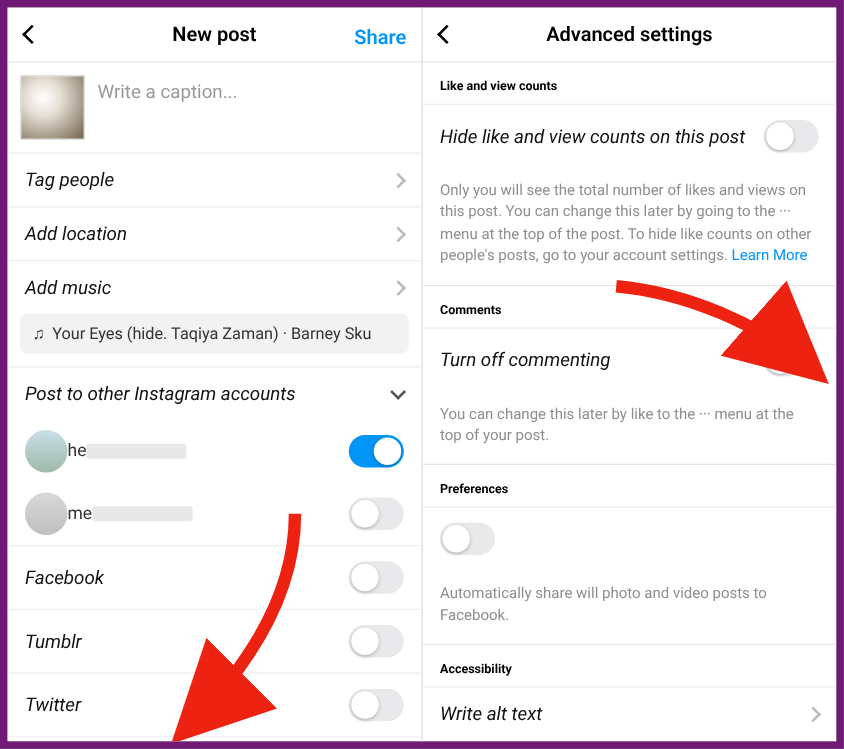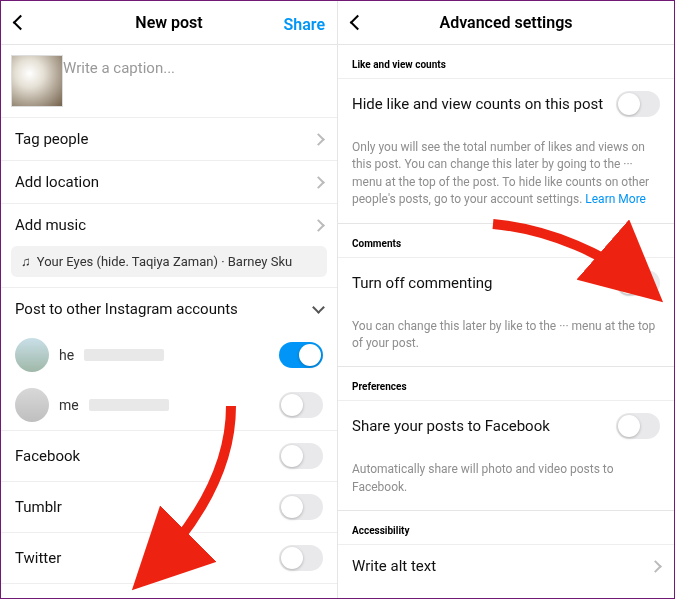--- a/index.html
+++ b/index.html
@@ -1,55 +1,55 @@
 <!DOCTYPE html>
 <html><head>
 <meta charset="utf-8">
 <style>
   * { box-sizing: border-box; margin: 0; padding: 0; }
   body { font-family: -apple-system, BlinkMacSystemFont, "Segoe UI", Roboto, Helvetica, Arial, sans-serif; background: #f0f0f0; }
-  .wrap { width: 675px; height: 599px; display: flex; background: #737373; position: relative; border: 1px solid #701a75; }
+  .wrap { width: 675px; height: 599px; display: flex; background: #737373; position: relative; border: 6px solid #701a75; }
   .pane { flex: 1; display: flex; flex-direction: column; border-right: 1px solid #e5e5e5; background: #fff; overflow: hidden; position: relative; }
   .pane:last-child { border-right: none; }
 
   
   .hdr { height: 44px; display: flex; align-items: center; justify-content: center; border-bottom: 1px solid #e5e5e5; position: relative; }
   .hdr-title { font-weight: 600; font-size: 16px; }
   .hdr-back { position: absolute; left: 8px; top: 0; bottom: 0; display: flex; align-items: center; cursor: pointer; padding: 0 6px; }
   .hdr-right { position: absolute; right: 12px; top: 4px; bottom: 0; display: flex; align-items: center; font-weight: 600; color: #0095f6; cursor: pointer; font-size: 16px;}
 
   .chev { width: 11px; height: 11px; border-left: 2px solid #000; border-bottom: 2px solid #000; transform: rotate(45deg); }
   .chev-right { width: 9px; height: 9px; border-right: 2px solid #bbb; border-top: 2px solid #bbb; transform: rotate(45deg); }
   .chev-down { width: 9px; height: 9px; border-right: 2px solid #555; border-bottom: 2px solid #555; transform: rotate(45deg); margin-bottom:4px;}
 
   .scroll { flex: 1; overflow: hidden; }
 
   
-  .caption-row { display: flex; align-items: flex-start; padding: 10px; }
+  .caption-row { display: flex; align-items: flex-start; padding: 10px; gap: 10px; }
   .thumb { width: 52px; height: 52px; background: radial-gradient(circle at 35% 35%, #fff 0%, #e6e1d6 30%, #73614b 100%); border: 1px solid #ddd; flex-shrink: 0; }
   .caption-input { flex: 1; padding-top: 4px; color: #999; font-size: 15px; }
 
   .row { display: flex; align-items: center; justify-content: space-between; padding: 12px 14px; border-top: 1px solid #eee; font-size: 15px; color: #111; }
-  .row.clickable { cursor: pointer; }
+  .row.clickable { cursor: pointer; font-style: italic; }
 
   .music-chip { margin: 0 10px 10px; background: #f2f2f2; border-radius: 6px; padding: 8px 10px; font-size: 13px; color: #333; display:flex; align-items:center; gap:6px;}
   .music-note { font-size: 13px; }
 
   .sub { padding: 10px 14px 14px; font-size: 12px; color: #8e8e8e; line-height: 1.45; }
   .sub a { color: #0095f6; text-decoration: none; }
 
   .sect-title { padding: 14px 14px 8px; font-weight: 700; font-size: 10px; }
 
   .toggle { width: 44px; height: 26px; border-radius: 13px; background: #e9e9eb; position: relative; cursor: pointer; flex-shrink:0;}
   .toggle .knob { width: 22px; height: 22px; background: #fff; border-radius: 50%; position: absolute; top: 2px; left: 2px; box-shadow: 0 1px 3px rgba(0,0,0,0.25); }
   .toggle.on { background: #0095f6; }
   .toggle.on .knob { left: auto; right: 2px; }
 
   .acct-row { display:flex; align-items:center; justify-content:space-between; padding: 8px 14px; font-size: 14px; color:#333; }
-  .acct-left { display:flex; align-items:center; gap:10px; }
+  .acct-left { display:flex; align-items:center; }
   .avatar { width: 34px; height: 34px; border-radius: 50%; background: linear-gradient(180deg,#d8d8d8,#bfbfbf); }
   .avatar.sky { background: linear-gradient(180deg,#c9dfe8,#9fb8a8); }
   .blur-line { width: 80px; height: 12px; background: #e8e8e8; border-radius: 2px; }
 
   
   .arrow { position: absolute; pointer-events: none; }
   .arrow svg { display:block; }
 
   .divider-thick { height: 1px; background: #e5e5e5; }
 </style>
@@ -179,21 +179,20 @@
         <span>Turn off commenting</span>
         <div class="toggle">
             <div class="knob"></div>
           </div>
       </div>
       <div class="sub">You can change this later by like to the ··· menu at the top of your post.</div>
 
       <div class="divider-thick"></div>
       <div class="sect-title">Preferences</div>
       <div class="row clickable">
-        <span>Share your posts to Facebook</span>
         <div class="toggle">
             <div class="knob"></div>
           </div>
       </div>
       <div class="sub">Automatically share will photo and video posts to Facebook.</div>
 
       <div class="divider-thick"></div>
       <div class="sect-title">Accessibility</div>
       <div class="row clickable">
         <span>Write alt text</span>

